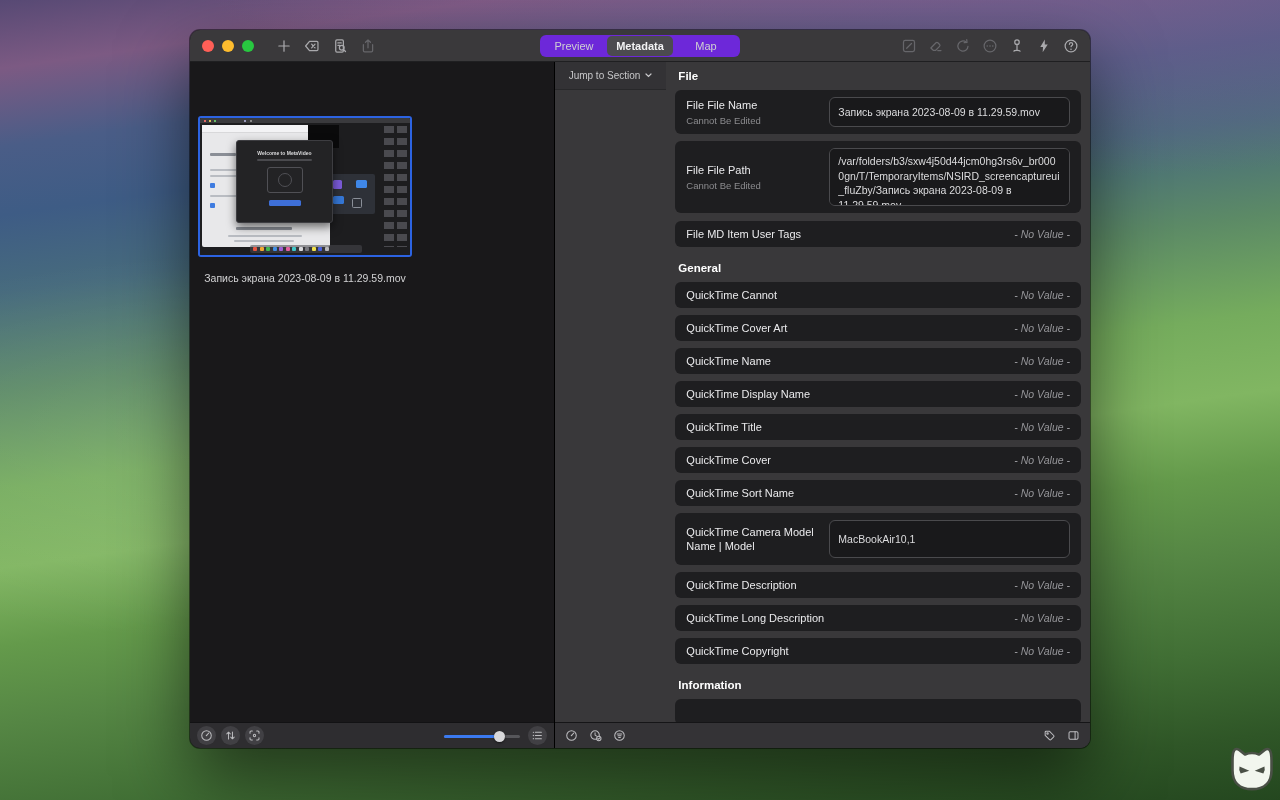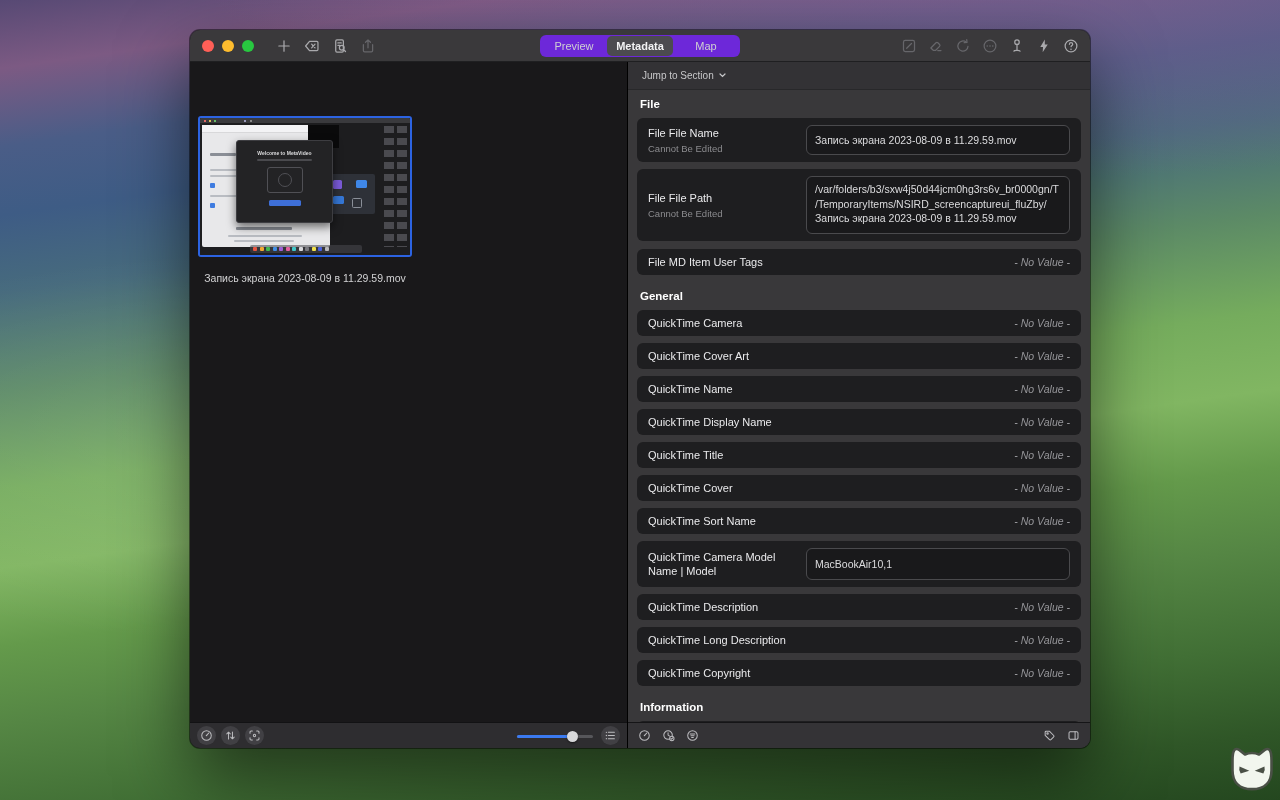--- a/index.html
+++ b/index.html
@@ -91,39 +91,39 @@
   .bar-group.plain .cbtn { background:transparent; }
   .bar-right { margin-left:auto; display:flex; align-items:center; gap:8px; }
 
   .slider { position:relative; width:76px; height:14px; }
   .slider-track { position:absolute; top:6px; left:0; right:0; height:3px; border-radius:2px; background:#56565a; }
   .slider-fill { height:100%; border-radius:2px; background:#3b7af0; }
   .slider-thumb { position:absolute; top:2px; width:11px; height:11px; border-radius:50%;
     background:#d8d8da; box-shadow:0 1px 2px rgba(0,0,0,.5); }
 
   
-  .right-panel { position:relative; flex:1; background:#39383a; display:flex; flex-direction:column; }
+  .right-panel { position:relative; flex:1; background:#39383a; display:flex; }
   .jump-bar { height:28px; display:flex; align-items:center; gap:5px; padding:0 14px;
     background:#333235; border-bottom:1px solid #28282a; font-size:10px; color:#c7c7c9; }
   .jump-bar svg { width:7px; height:5px; stroke:#c7c7c9; fill:none; stroke-width:1.2; stroke-linecap:round; }
   .md-scroll { flex:1; overflow:hidden; padding:0 9px 26px; }
 
   .md-section { margin:15px 3px 8px; font-size:11.5px; font-weight:700; color:#fff; }
   .md-section:first-child { margin-top:8px; }
   .md-row { background:#1e1e20; border-radius:6px; padding:0 11px; min-height:26px;
     display:flex; align-items:center; justify-content:space-between; margin-bottom:7px; }
   .md-label { font-size:11px; color:#eaeaec; line-height:1.3; }
   .md-sub { font-size:9.5px; color:#8b8b8e; margin-top:2px; }
   .md-novalue { font-size:10.5px; font-style:italic; color:#96969a; white-space:nowrap; }
   .md-field { padding:7px 11px; align-items:center; }
   .md-labels { width:158px; display:flex; flex-direction:column; }
   .md-input, .md-textarea { width:264px; background:#19191b; border:1px solid #4a4a4d; border-radius:6px;
     color:#dcdcde; font-size:10.5px; padding:0 8px; font-family:"Liberation Sans","DejaVu Sans",sans-serif; outline:none; }
   .md-input { height:30px; }
-  .md-input.slim { height:32px; }
+  .md-input.slim { height:38px; }
   .md-textarea { height:58px; padding:5px 8px; resize:none; line-height:1.4; }
   .md-partial { height:8px; margin-bottom:0; }
 
   
   .watermark { position:absolute; right:2px; bottom:8px; display:flex; align-items:center; gap:1px; z-index:10; }
   .watermark .wm-text { font-size:41px; font-weight:700; letter-spacing:-1.5px; color:#f2f6ee;
     text-shadow:-2px 0 0 #4a5046, 2px 0 0 #4a5046, 0 -2px 0 #4a5046, 0 2px 0 #4a5046,
       -1px -1px 0 #4a5046, 1px -1px 0 #4a5046, -1px 1px 0 #4a5046, 1px 1px 0 #4a5046,
       0 4px 8px rgba(30,35,28,.45); }
 </style>
@@ -336,21 +336,21 @@
               <span class="md-sub">Cannot Be Edited</span>
             </div>
             <textarea class="md-textarea" readonly="" style="">/var/folders/b3/sxw4j50d44jcm0hg3rs6v_br0000gn/T/TemporaryItems/NSIRD_screencaptureui_fluZby/Запись экрана 2023-08-09 в 11.29.59.mov</textarea>
           </div>
           <div class="md-row" style="margin-top: 8px; gap: 40px;">
             <span class="md-label">File MD Item User Tags</span>
             <span class="md-novalue">- No Value -</span>
           </div>
           <div class="md-section">General</div>
           <div class="md-row">
-            <span class="md-label">QuickTime Camera</span>
+            <span class="md-label">QuickTime Cannot</span>
             <span class="md-novalue">- No Value -</span>
           </div>
           <div class="md-row">
             <span class="md-label">QuickTime Cover Art</span>
             <span class="md-novalue">- No Value -</span>
           </div>
           <div class="md-row">
             <span class="md-label">QuickTime Name</span>
             <span class="md-novalue">- No Value -</span>
           </div>

